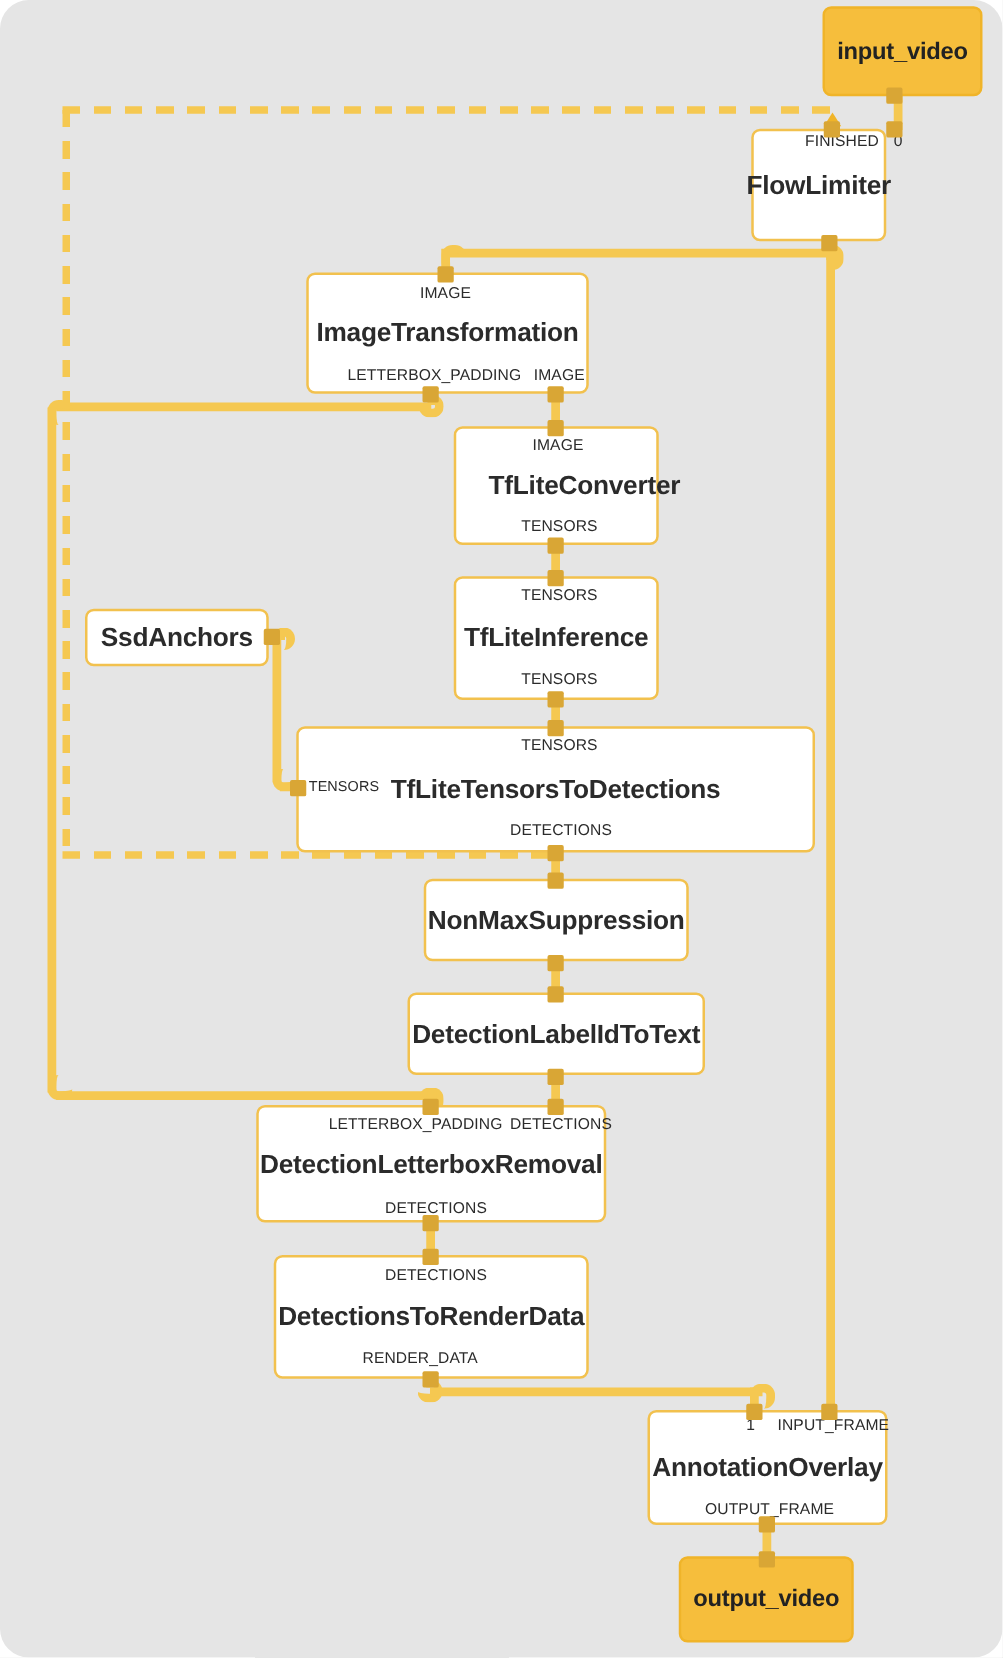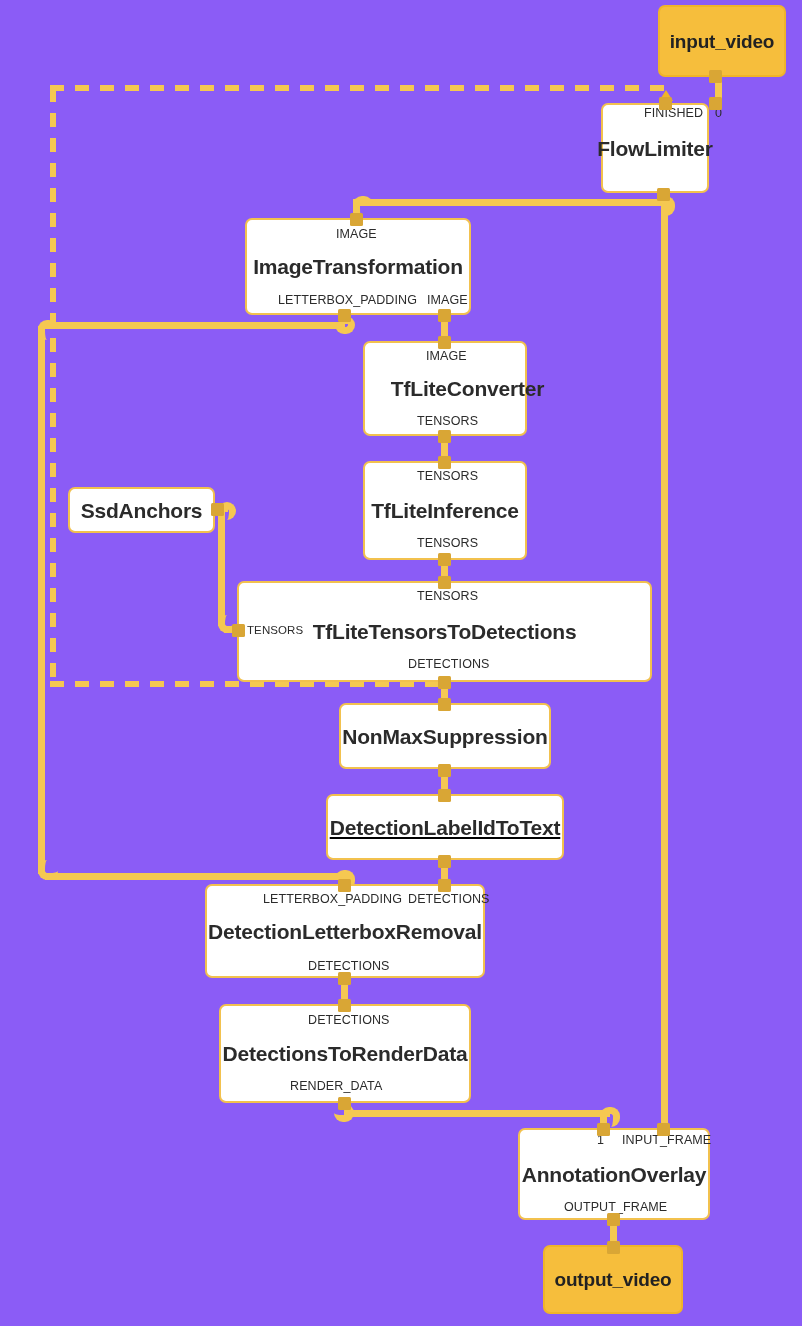--- a/index.html
+++ b/index.html
@@ -7,22 +7,23 @@
     padding: 0;
     background: #ffffff;
   }
   body {
     font-family: "Liberation Sans", sans-serif;
   }
   #canvas {
     position: relative;
     width: 802px;
     height: 1326px;
-    background: #8b5cf6;
+    background: #e5e5e5;
     overflow: hidden;
+    border-radius: 23px;
   }
 
   
   .node {
     position: absolute;
     box-sizing: border-box;
     border: 2.5px solid #F2C14E;
     border-radius: 7px;
     background: #ffffff;
     display: flex;
@@ -219,21 +220,21 @@
   <div class="port" style="left:438px; top:576px;"></div>
   <div class="port" style="left:232px; top:624px;"></div>
   <div class="port" style="left:438px; top:676px;"></div>
 
   <div class="node" style="left:339px; top:703px; width:212px; height:66px;">
     <span class="node-title">NonMaxSuppression</span>
   </div>
   <div class="port" style="left:438px; top:698px;"></div>
   <div class="port" style="left:438px; top:764px;"></div>
 
-  <div class="node" style="left:326px; top:794px; width:238px; height:66px;text-decoration:underline;">
+  <div class="node" style="left:326px; top:794px; width:238px; height:66px;">
     <span class="node-title">DetectionLabelIdToText</span>
   </div>
   <div class="port" style="left:438px; top:789px;"></div>
   <div class="port" style="left:438px; top:855px;"></div>
 
   <div class="node" style="left:205px; top:884px; width:280px; height:94px;">
     <span class="node-title">DetectionLetterboxRemoval</span>
   </div>
   <span class="port-label" style="left:263px; top:893px;">LETTERBOX_PADDING</span>
   <span class="port-label" style="left:408px; top:893px;">DETECTIONS</span>

